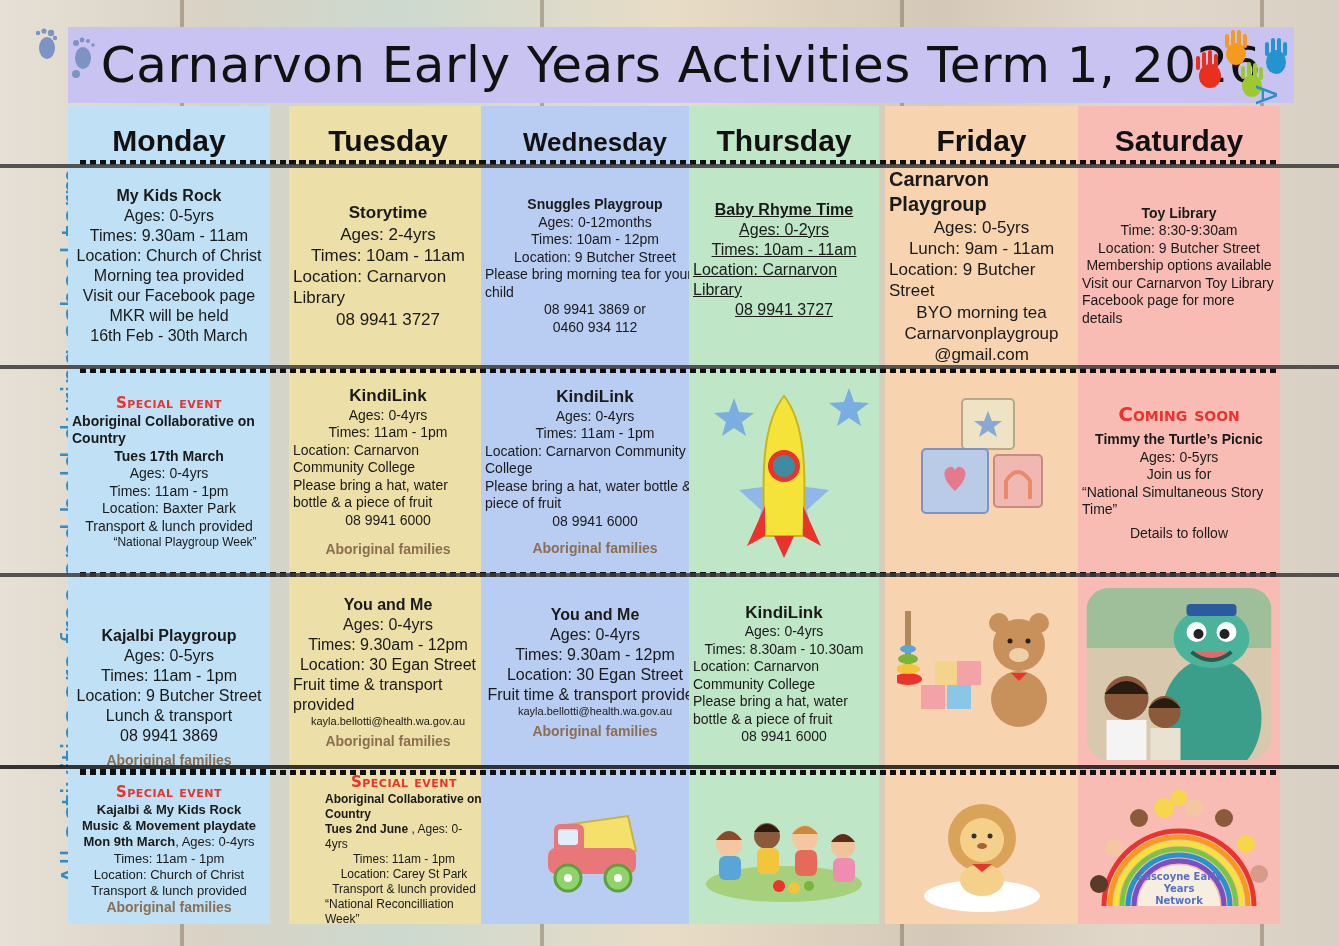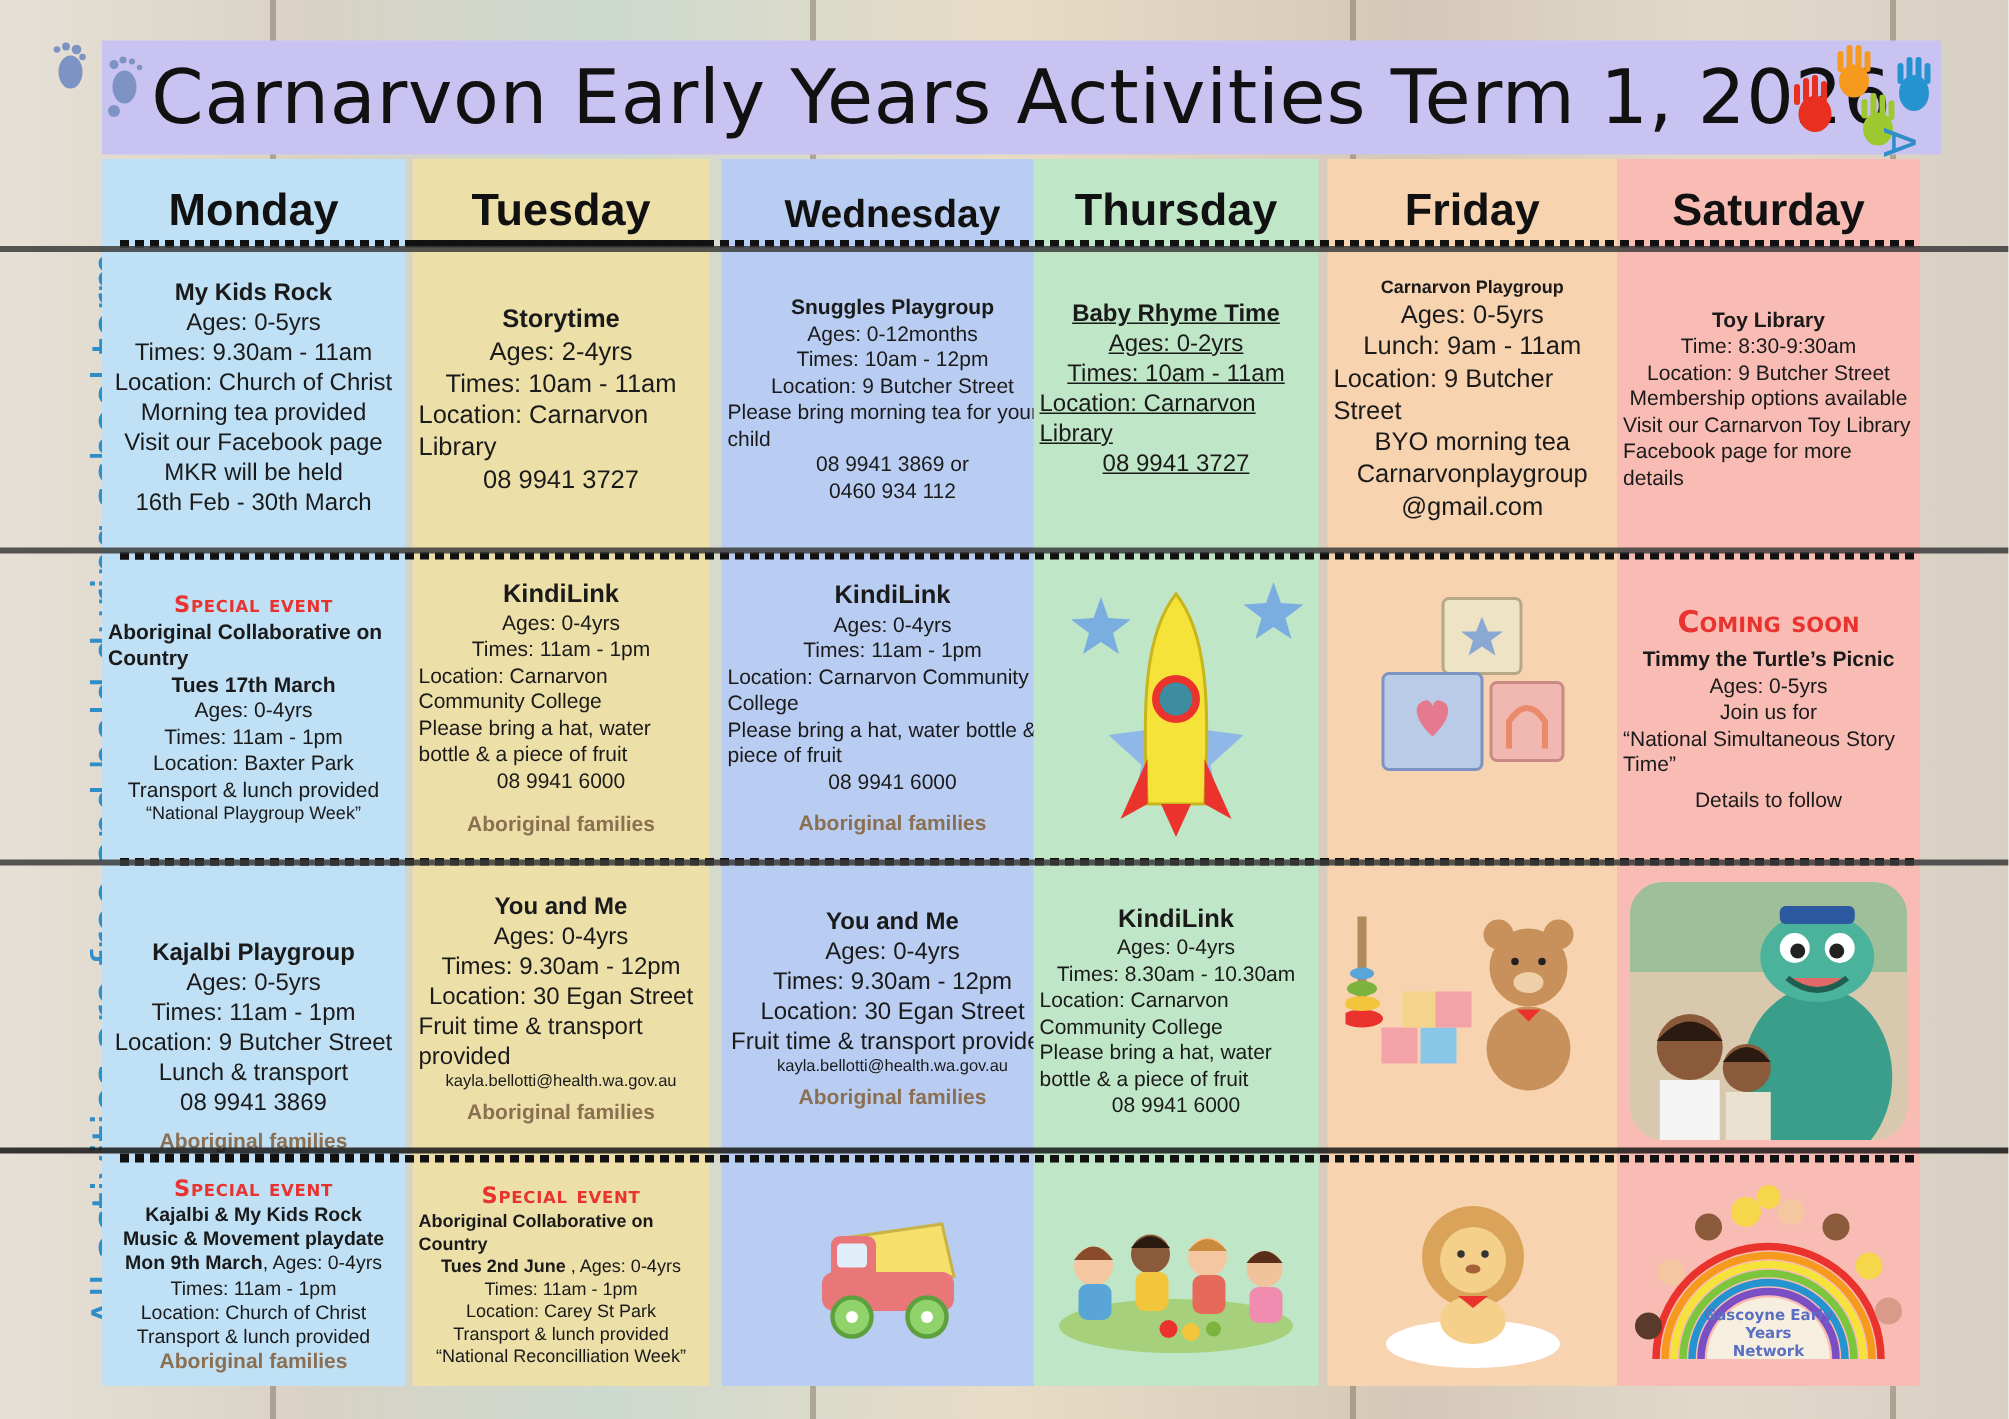--- a/index.html
+++ b/index.html
@@ -39,21 +39,21 @@
   .cell {
     position: absolute; left: 0; right: 0; display: flex; flex-direction: column;
     align-items: center; justify-content: center; color: #1a1a1a;
     padding: 0 4px;
   }
   .cell .t { font-weight: bold; }
   .ln { line-height: 1.25; }
   .fs16 { font-size: 16px; }
   .fs14 { font-size: 14px; }
   .fs13 { font-size: 13px; }
-  .fs12 { font-size: 12px; }
+  .fs12 { font-size: 12px; margin-left: 32px; }
   .fs11 { font-size: 11px; }
   .special { color: #e8332f; font-weight: bold; font-size: 15px; letter-spacing: 0.5px; font-family: "DejaVu Sans", sans-serif; font-variant: small-caps; }
   .coming { color: #e8332f; font-weight: bold; font-size: 20px; font-family: "DejaVu Sans", sans-serif; font-variant: small-caps; }
   .abor { color: #8b6f52; font-weight: bold; font-size: 14px; margin-top: 6px; }
   .dash {
     position: absolute; left: 12px; right: 0; height: 5px;
     background: repeating-linear-gradient(90deg, #111 0 6px, transparent 6px 10px);
   }
   .hline { position: absolute; left: 0; width: 1339px; height: 4px; background: #3b3b3b; opacity: 0.85; }
   .hline.dark { background: #151515; }
@@ -164,21 +164,21 @@
         <div class="t">Kajalbi &amp; My Kids Rock</div>
         <div class="t">Music &amp; Movement playdate</div>
         <div><b>Mon 9th March</b><span>, Ages: 0-4yrs</span></div>
         <div>Times: 11am - 1pm</div>
         <div>Location: Church of Christ</div>
         <div>Transport &amp; lunch provided</div>
         <div class="abor" style="margin-top:0">Aboriginal families</div>
       </div>
     </div>
 
-    <div class="col" style="left:207px;width:198px;background:#ecdfa7;">
+    <div class="col" style="left:221px;width:198px;background:#ecdfa7;">
       <div class="col-head">Tuesday</div>
       <div class="dash" style="top:54px;left:0;"></div>
 
       <div class="cell ln fs16" style="top:60px;height:200px;font-size:17px;">
         <div class="t">Storytime</div>
         <div>Ages: 2-4yrs</div>
         <div>Times: 10am - 11am</div>
         <div>Location: Carnarvon Library</div>
         <div>08 9941 3727</div>
       </div>
@@ -308,21 +308,21 @@
         <circle cx="80" cy="80" r="6" fill="#e9332c"></circle>
           <circle cx="95" cy="82" r="6" fill="#f2c53d"></circle>
           <circle cx="110" cy="80" r="5" fill="#7cb33e"></circle>
       </svg>
     </div>
 
     <div class="col" style="left:817px;width:193px;background:#f8d3b0;">
       <div class="col-head">Friday</div>
 
       <div class="cell ln fs16" style="top:60px;height:200px;font-size:17px;">
-        <div class="t" style="font-size:12px;">Carnarvon Playgroup</div>
+        <div class="t" style="font-size:20px;">Carnarvon Playgroup</div>
         <div>Ages: 0-5yrs</div>
         <div>Lunch: 9am - 11am</div>
         <div>Location: 9 Butcher Street</div>
         <div>BYO morning tea</div>
         <div>Carnarvonplaygroup</div>
         <div>@gmail.com</div>
       </div>
 
       <svg class="pic" style="top:285px;width:140px;height:130px;" viewBox="0 0 140 130">
         <rect x="50" y="8" width="52" height="50" rx="4" fill="#efe3c6" stroke="#b7a88a" stroke-width="2"></rect>

